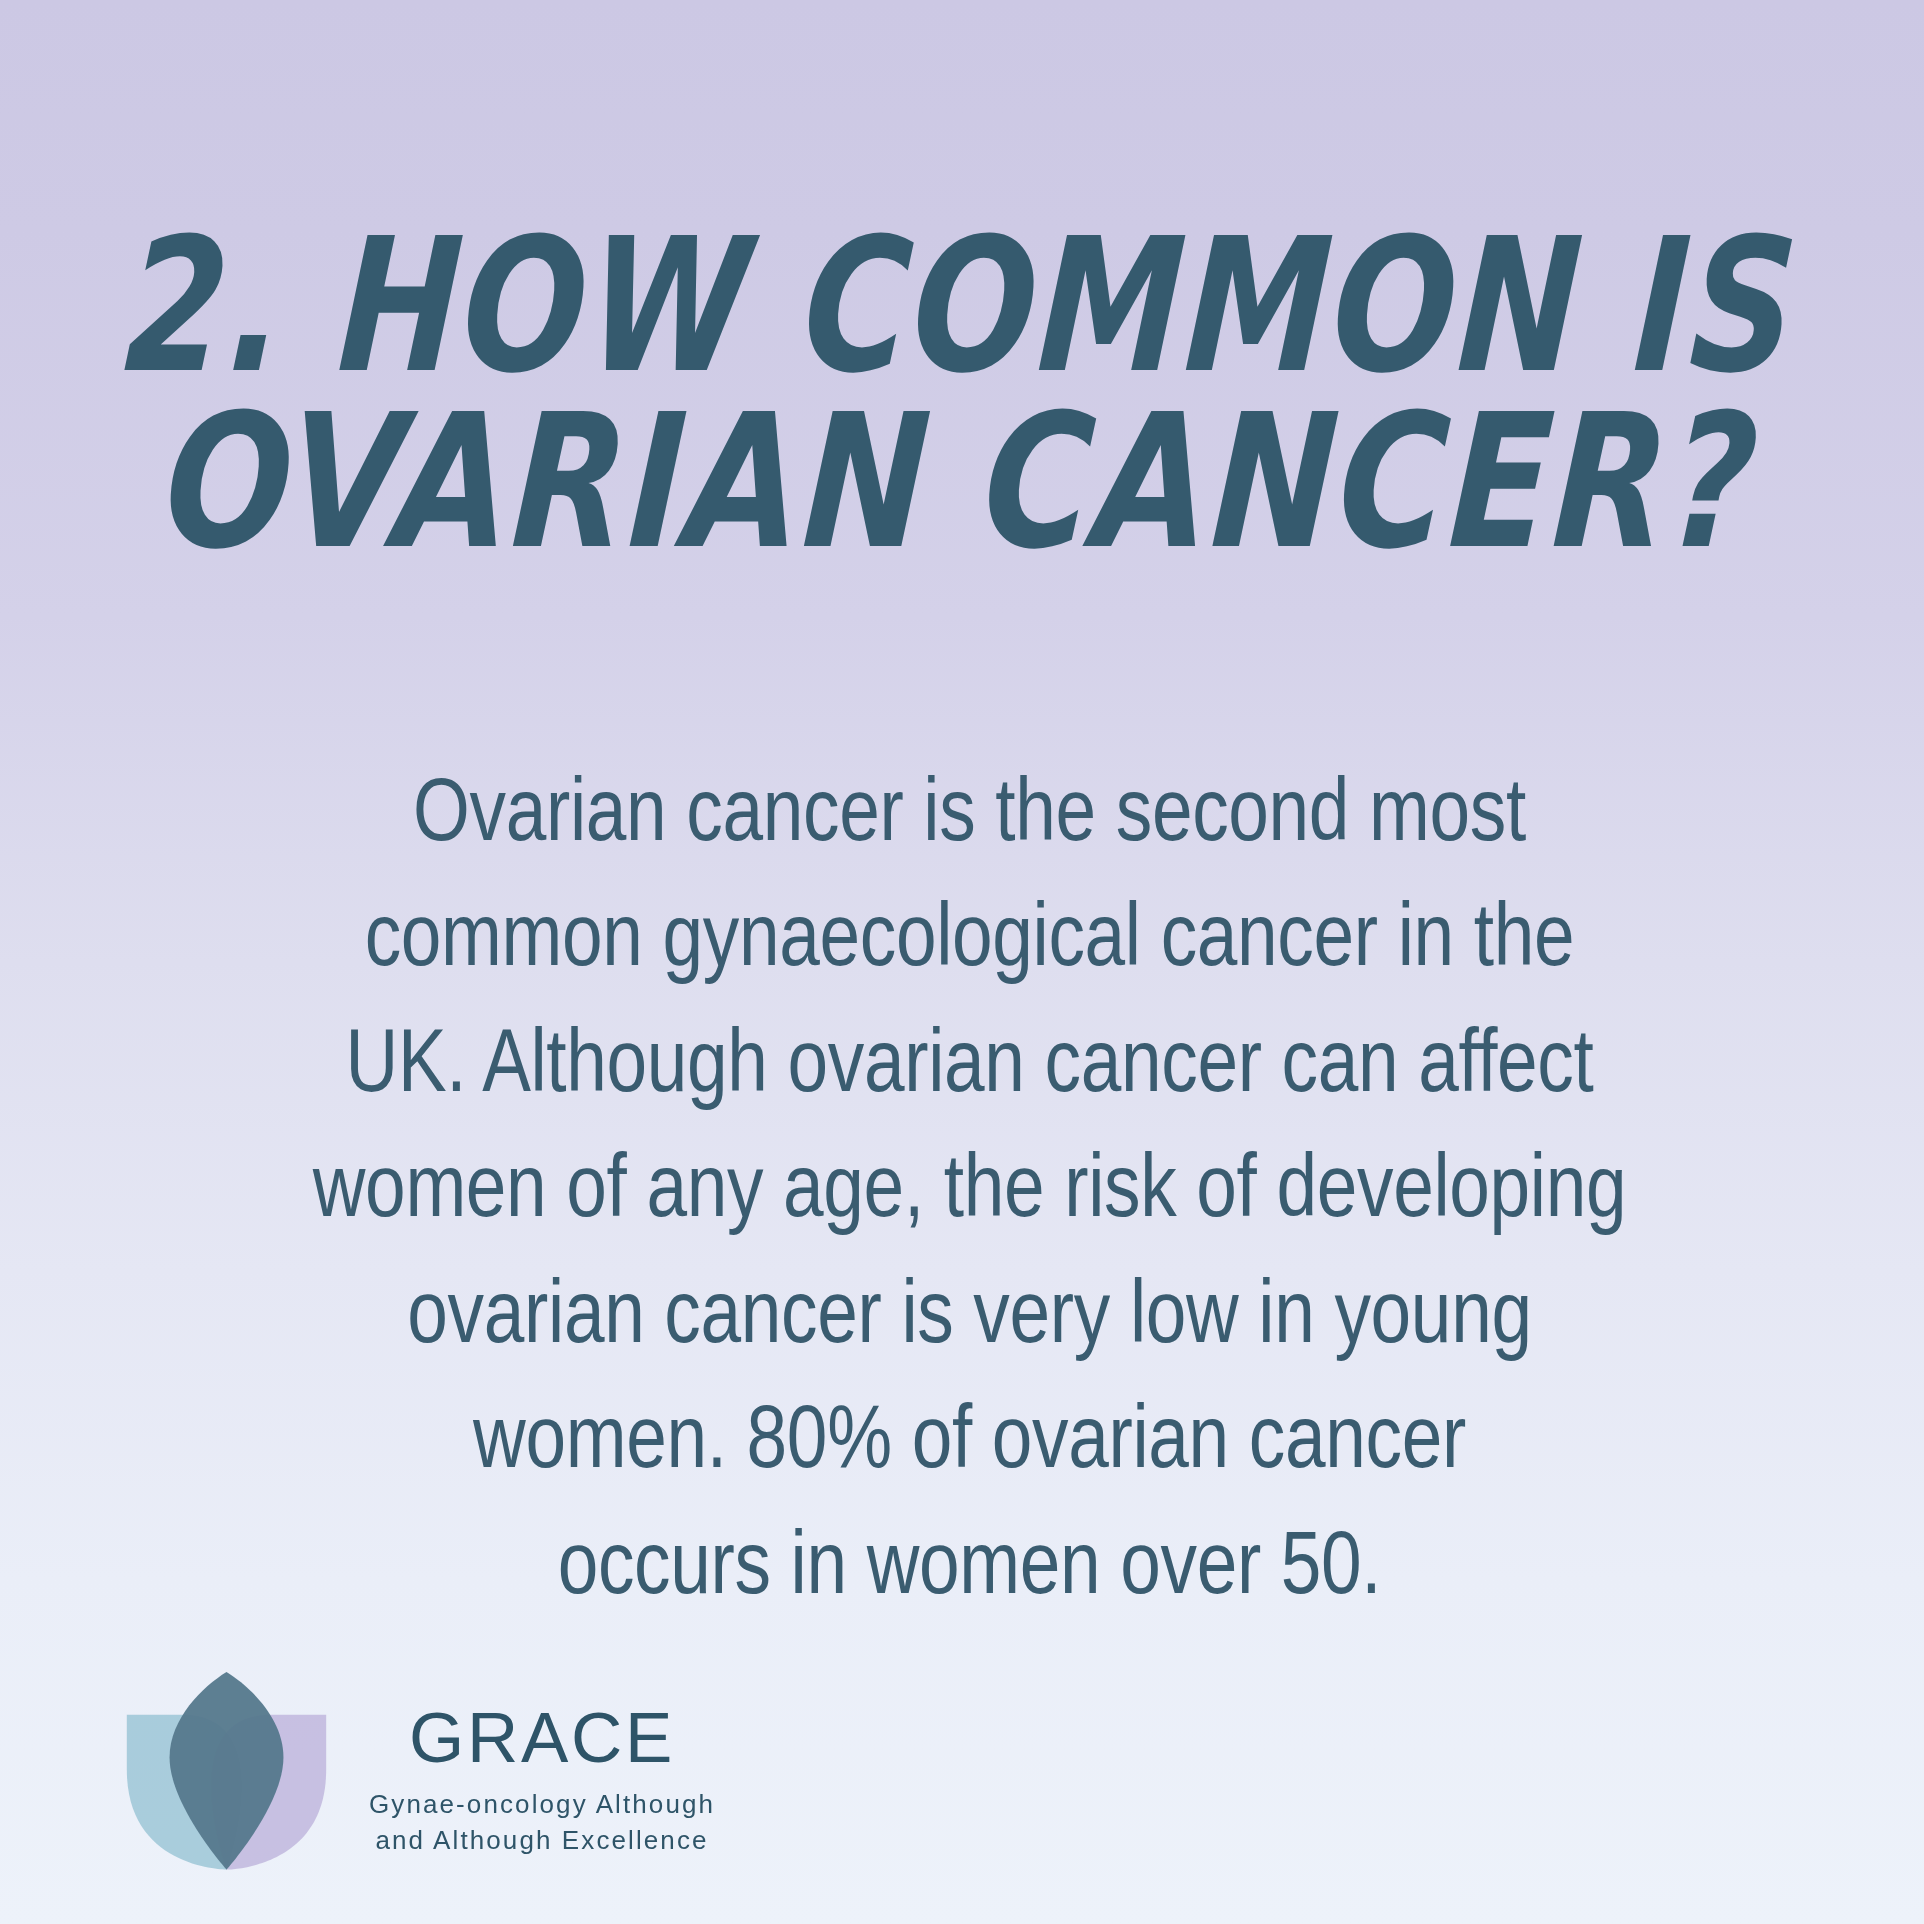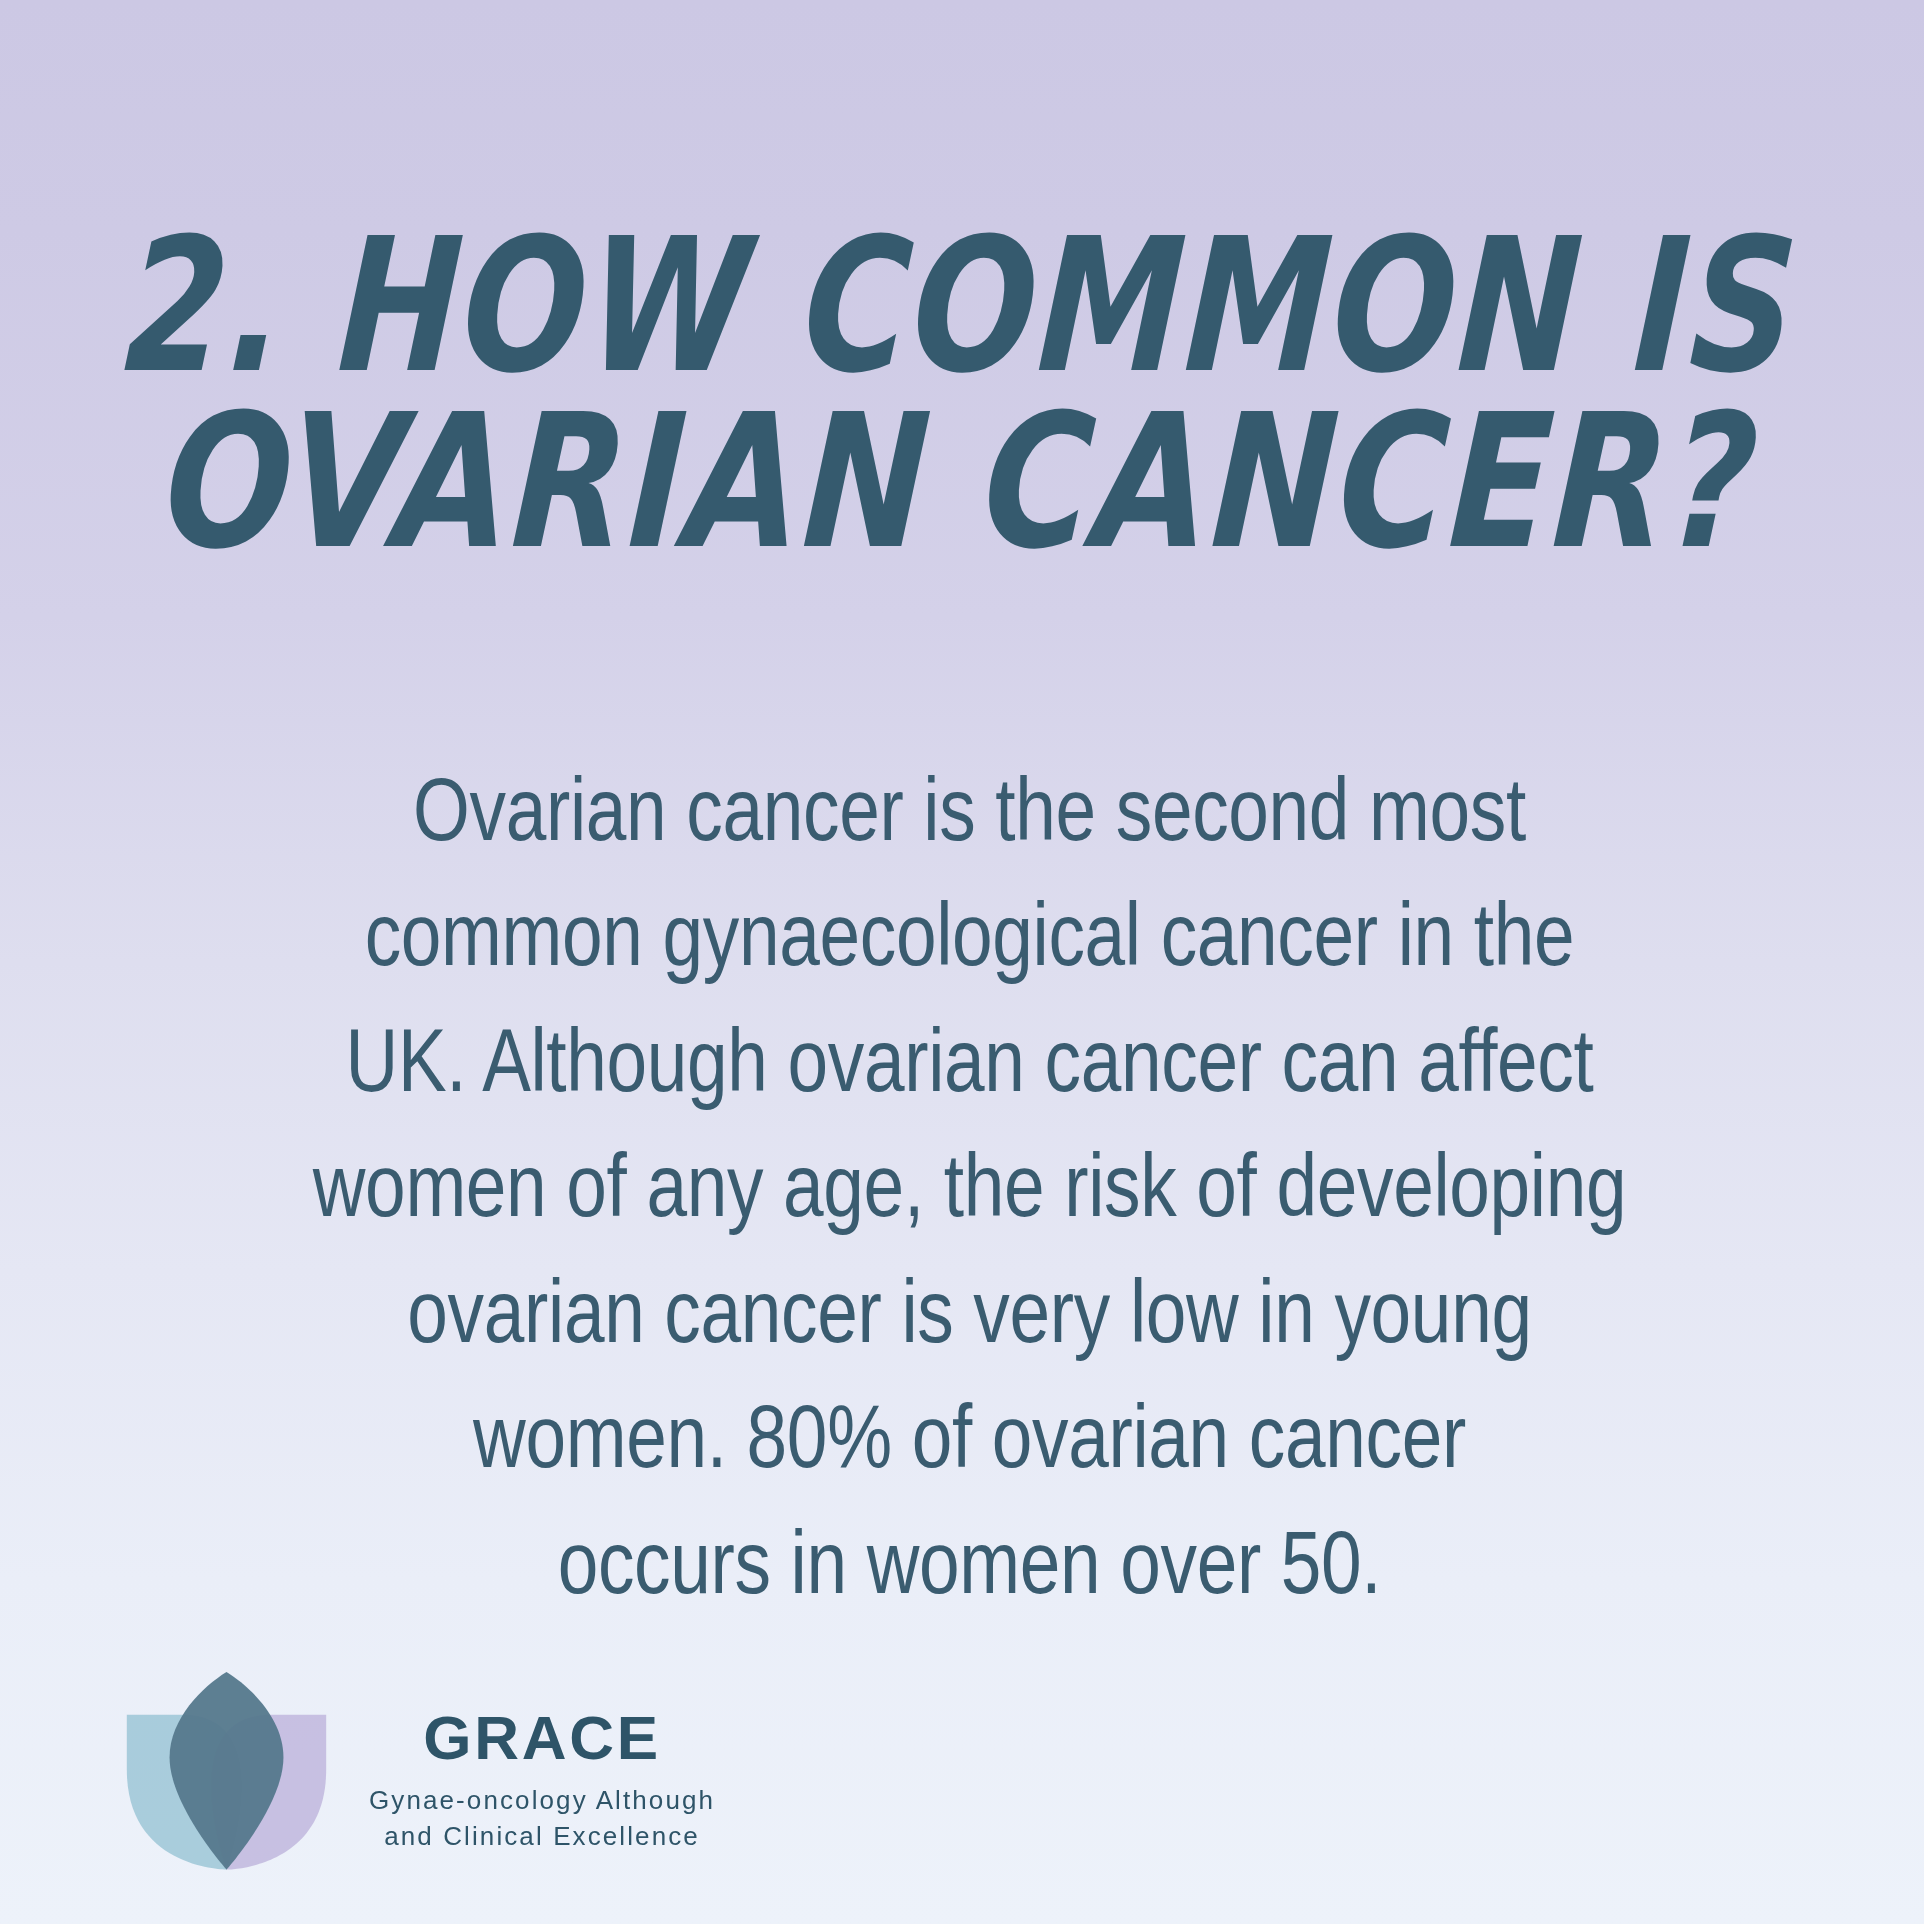--- a/index.html
+++ b/index.html
@@ -104,22 +104,22 @@
   .logo-words {
     display: flex;
     flex-direction: column;
     align-items: center;
     padding-top: 7.1px;
   }
 
   .logo-wordmark {
     color: #2e5468;
     font-family: "Liberation Sans", sans-serif;
-    font-weight: 700;
-    font-size: 62px;
+    font-weight: 400;
+    font-size: 71px;
     line-height: 1;
     letter-spacing: 2.7px;
     white-space: nowrap;
     text-align: center;
   }
 
   .logo-tagline {
     color: #2e5468;
     font-family: "Liberation Sans", sans-serif;
     font-weight: 400;
@@ -173,20 +173,20 @@
                C 126 222, 62 150, 62 96
                C 62 52, 100 16, 126 0
                C 152 16, 190 52, 190 96
                C 190 150, 126 222, 126 222 Z" fill="#55788c" fill-opacity="0.95"></path>
     </svg>
 
     <div class="logo-words">
       <div class="logo-wordmark">GRACE</div>
       <div class="logo-tagline">
         <span class="logo-tagline-line">Gynae-oncology Although</span>
-        <span class="logo-tagline-line">and Clinical Excellence</span>
+        <span class="logo-tagline-line">and Although Excellence</span>
       </div>
     </div>
 
   </div>
 
 </div>
 
 
 </body></html>

